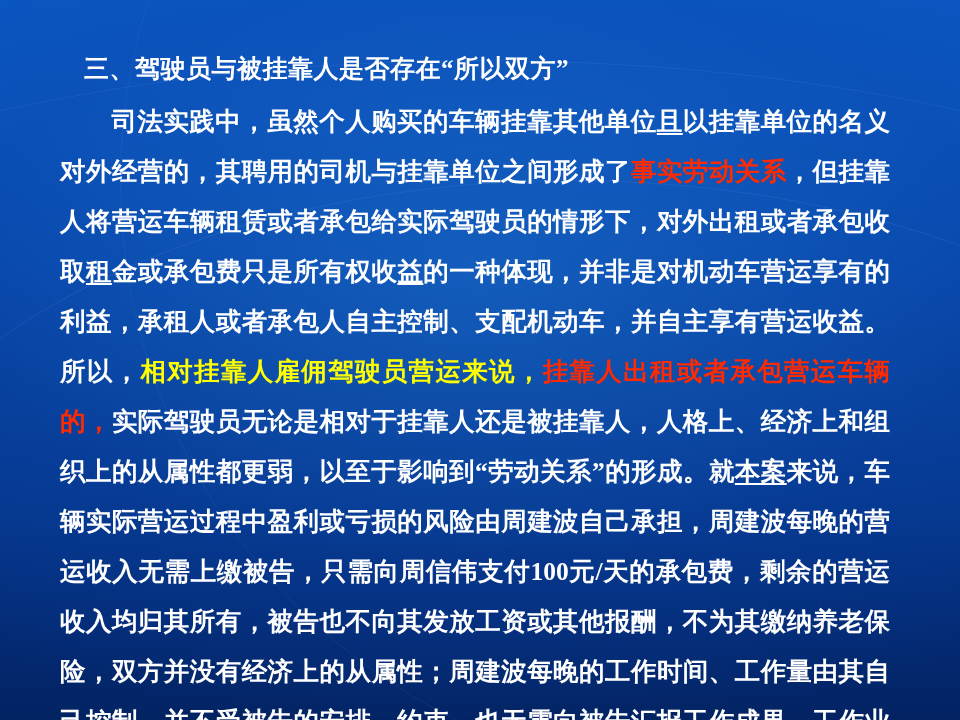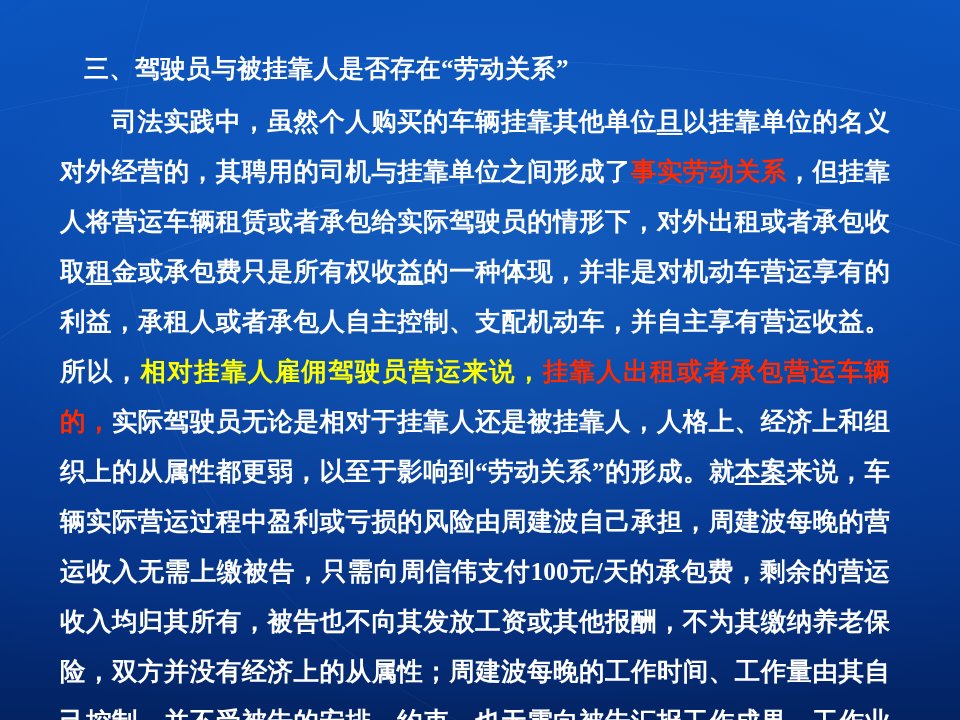--- a/index.html
+++ b/index.html
@@ -91,19 +91,19 @@
 </style>
 </head>
 <body>
 
 <div id="slide">
   <div class="arc a1"></div>
   <div class="arc a2"></div>
   <div class="arc a3"></div>
 
   <div class="content">
-    <h1 class="heading">三、驾驶员与被挂靠人是否存在“劳动关系”</h1>
+    <h1 class="heading">三、驾驶员与被挂靠人是否存在“所以双方”</h1>
 
     <p class="para">
       <span class="indent"></span><span>司法实践中，虽然个人购买的车辆挂靠其他单位</span><span class="underline">且</span><span>以挂靠单位的名义对外经营的，其聘用的司机与挂靠单位之间形成了</span><span class="hl-red">事实劳动关系</span><span>，但挂靠人将营运车辆租赁或者承包给实际驾驶员的情形下，对外出租或者承包收取</span><span class="underline">租</span><span>金或承包费只是所有权收</span><span class="underline">益</span><span>的一种体现，并非是对机动车营运享有的利益，承租人或者承包人自主控制、支配机动车，并自主享有营运收益。所以，</span><span class="hl-yellow">相对挂靠人雇佣驾驶员营运来说，</span><span class="hl-red">挂靠人出租或者承包营运车辆的，</span><span>实际驾驶员无论是相对于挂靠人还是被挂靠人，人格上、经济上和组织上的从属性都更弱，以至于影响到“劳动关系”的形成。就</span><span class="underline">本案</span><span>来说，车辆实际营运过程中盈利或亏损的风险由周建波自己承担，周建波每晚的营运收入无需上缴被告，只需向周信伟支付100元/天的承包费，剩余的营运收入均归其所有，被告也不向其发放工资或其他报酬，不为其缴纳养老保险，双方并没有经济上的从属性；周建波每晚的工作时间、工作量由其自己控制，并不受被告的安排、约束，也无需向被告汇报工作成果、工作业绩，双方也没有人身与组织的从属性，所以双方</span><span class="hl-yellow underline">不构成劳动关系</span><span>。</span>
     </p>
   </div>
 </div>
 
 </body></html>

